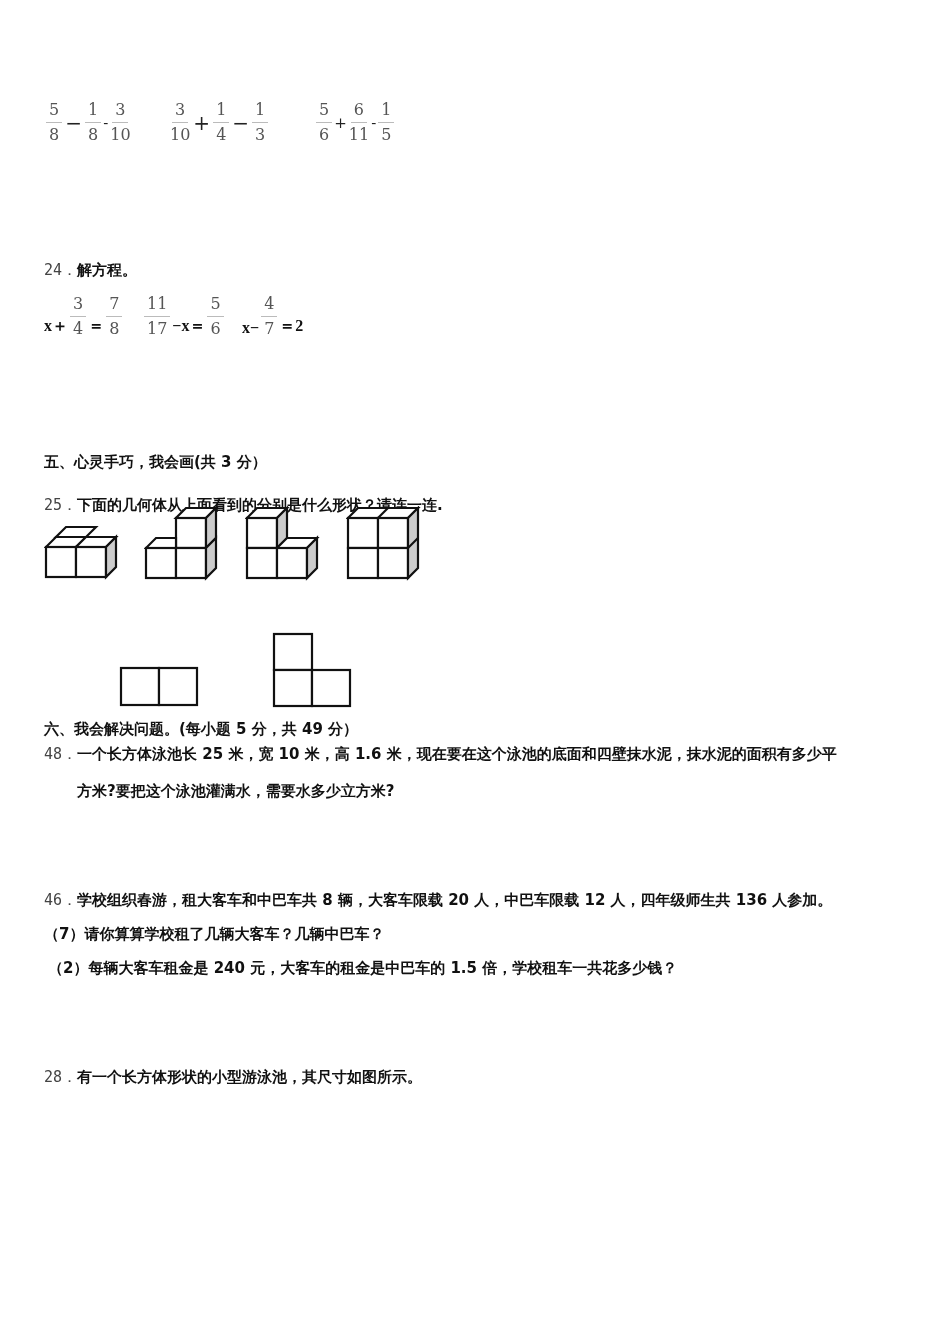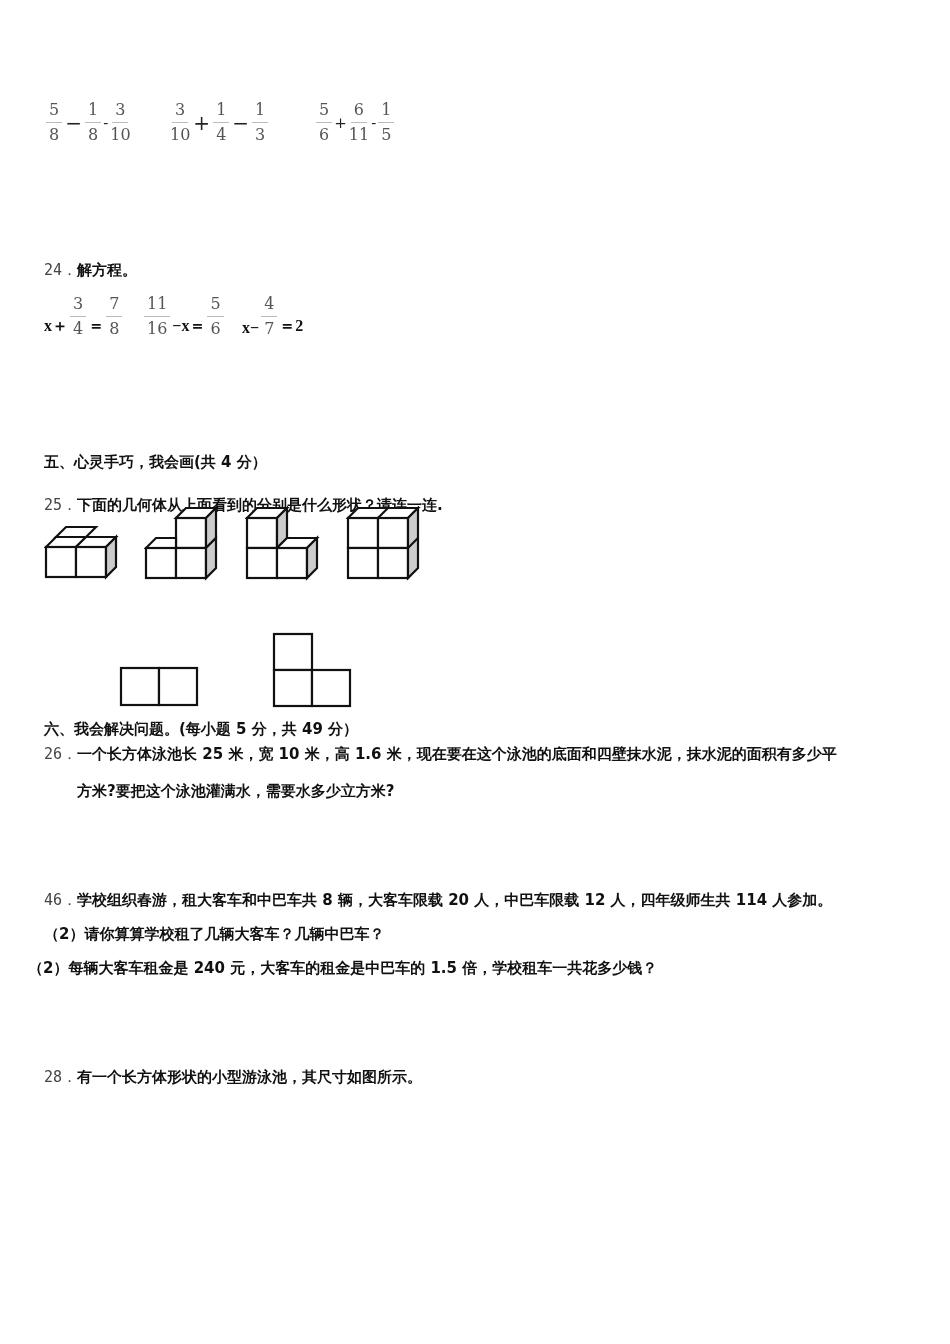--- a/index.html
+++ b/index.html
@@ -85,39 +85,39 @@
   <span class="eq" style="align-self:flex-end; margin-bottom:2px;">＝</span>
   <span class="frac">
       <span class="num">7</span>
       <span class="den">8</span>
     </span>
 </div>
 
 <div class="abs expr" style="left:142px; top:294px;">
   <span class="frac">
       <span class="num">11</span>
-      <span class="den">16</span>
+      <span class="den">17</span>
     </span>
   <span class="eq" style="align-self:flex-end; margin-bottom:2px;">−x＝</span>
   <span class="frac">
       <span class="num">5</span>
       <span class="den">6</span>
     </span>
 </div>
 
 <div class="abs expr" style="left:242px; top:294px;">
   <span class="eq" style="align-self:flex-end; margin-bottom:2px;">x−</span>
   <span class="frac">
       <span class="num">4</span>
       <span class="den">7</span>
     </span>
   <span class="eq" style="align-self:flex-end; margin-bottom:2px;">＝2</span>
 </div>
 
-<div class="abs line" style="left:44px; top:453px;">五、心灵手巧，我会画(共 4 分）</div>
+<div class="abs line" style="left:44px; top:453px;">五、心灵手巧，我会画(共 3 分）</div>
 <div class="abs line" style="left:44px; top:496px;">
   <span class="qnum">25．</span><span>下面的几何体从上面看到的分别是什么形状？请连一连.</span>
 </div>
 
 <svg class="abs" style="left:44px; top:525px;" width="76" height="56" viewBox="0 0 76 56">
   <g stroke="#111" stroke-width="2.2" fill="#fff" stroke-linejoin="miter">
     <polygon points="22,2 52,2 42,12 12,12"></polygon>
     <polygon points="12,12 42,12 32,22 2,22"></polygon>
     <polygon points="42,12 72,12 62,22 32,22"></polygon>
     <rect x="2" y="22" width="30" height="30"></rect>
@@ -174,25 +174,25 @@
   <g stroke="#111" stroke-width="2.2" fill="#fff">
     <rect x="2" y="2" width="38" height="36"></rect>
     <rect x="2" y="38" width="38" height="36"></rect>
     <rect x="40" y="38" width="38" height="36"></rect>
   </g>
 </svg>
 
 <div class="abs line" style="left:44px; top:720px;">六、我会解决问题。(每小题 5 分，共 49 分）</div>
 
 <div class="abs line" style="left:44px; top:745px;">
-  <span class="qnum">26．</span><span>一个长方体泳池长 25 米，宽 10 米，高 1.6 米，现在要在这个泳池的底面和四壁抹水泥，抹水泥的面积有多少平</span>
+  <span class="qnum">48．</span><span>一个长方体泳池长 25 米，宽 10 米，高 1.6 米，现在要在这个泳池的底面和四壁抹水泥，抹水泥的面积有多少平</span>
 </div>
 <div class="abs line" style="left:44px; top:782px;margin-left:33px;">方米?要把这个泳池灌满水，需要水多少立方米?</div>
 
 <div class="abs line" style="left:44px; top:891px;">
-  <span class="qnum">46．</span><span>学校组织春游，租大客车和中巴车共 8 辆，大客车限载 20 人，中巴车限载 12 人，四年级师生共 114 人参加。</span>
+  <span class="qnum">46．</span><span>学校组织春游，租大客车和中巴车共 8 辆，大客车限载 20 人，中巴车限载 12 人，四年级师生共 136 人参加。</span>
 </div>
-<div class="abs line" style="left:44px; top:925px;">（2）请你算算学校租了几辆大客车？几辆中巴车？</div>
-<div class="abs line" style="left:28px; top:959px;">（2）每辆大客车租金是 240 元，大客车的租金是中巴车的 1.5 倍，学校租车一共花多少钱？</div>
+<div class="abs line" style="left:44px; top:925px;">（7）请你算算学校租了几辆大客车？几辆中巴车？</div>
+<div class="abs line" style="left:48px; top:959px;">（2）每辆大客车租金是 240 元，大客车的租金是中巴车的 1.5 倍，学校租车一共花多少钱？</div>
 
 <div class="abs line" style="left:44px; top:1068px;">
   <span class="qnum">28．</span><span>有一个长方体形状的小型游泳池，其尺寸如图所示。</span>
 </div>
 
 </body></html>

